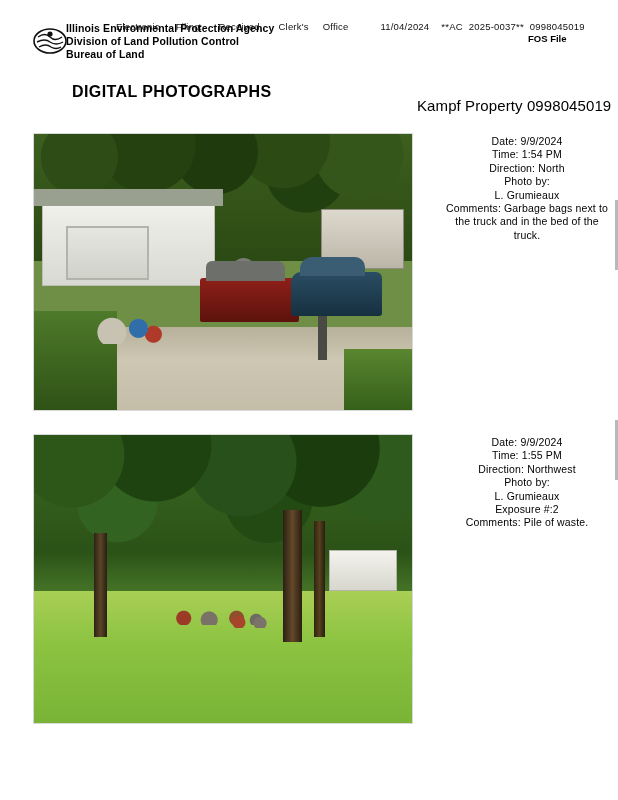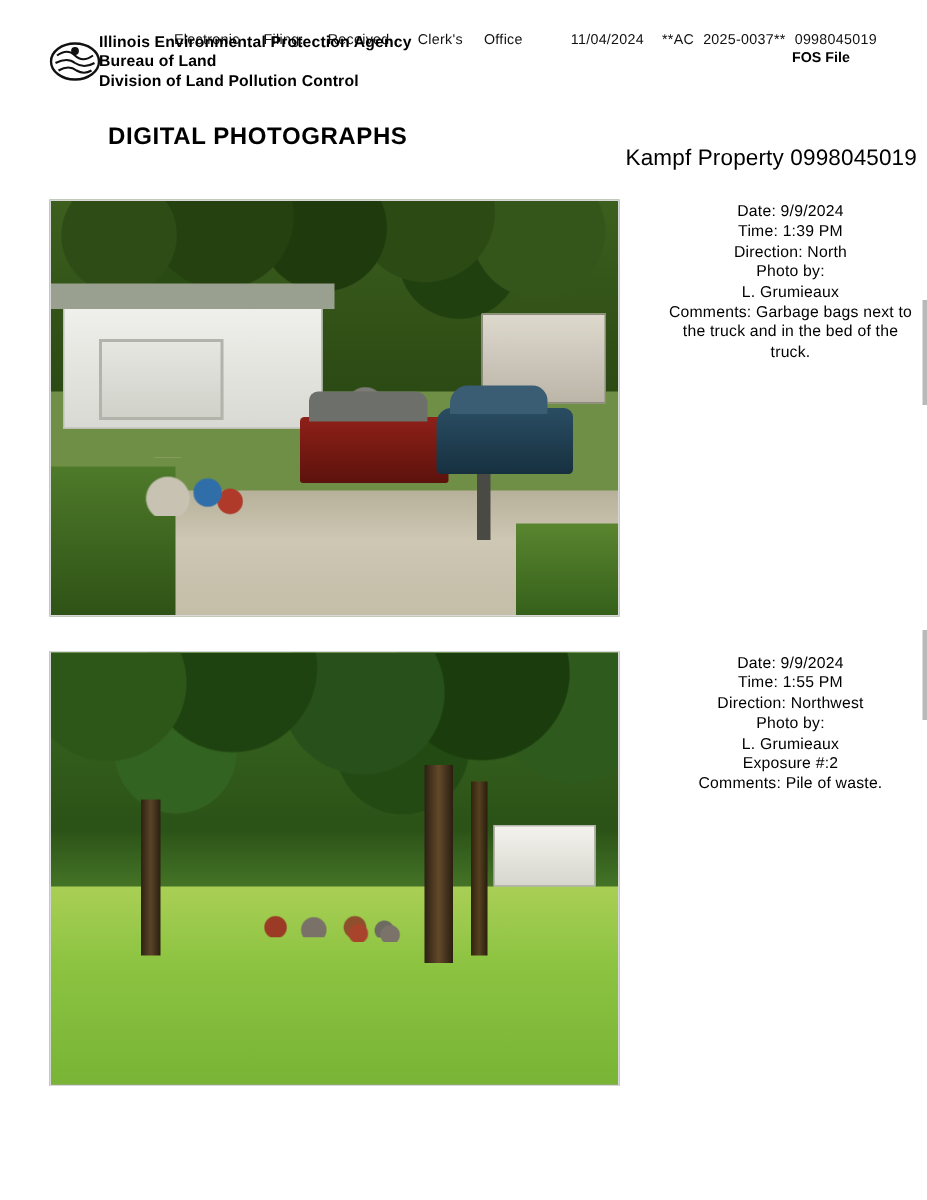--- a/index.html
+++ b/index.html
@@ -283,22 +283,22 @@
       <ellipse cx="17" cy="17" rx="16" ry="12" fill="none" stroke="#111" stroke-width="1.6"></ellipse>
       <path d="M5 13 Q12 8 17 13 Q22 18 29 13" fill="none" stroke="#111" stroke-width="1.4"></path>
       <path d="M4 18 Q12 14 17 18 Q23 22 30 18" fill="none" stroke="#111" stroke-width="1.4"></path>
       <path d="M6 23 Q13 19 18 23 Q23 26 28 23" fill="none" stroke="#111" stroke-width="1.4"></path>
       <circle cx="17" cy="10" r="2.6" fill="#111"></circle>
     </svg>
   </div>
 
   <div class="agency-block">
     <div>Illinois Environmental Protection Agency</div>
+    <div>Division of Land Pollution Control</div>
     <div>Bureau of Land</div>
-    <div>Division of Land Pollution Control</div>
   </div>
 
   <div class="doc-title">DIGITAL PHOTOGRAPHS</div>
   <div class="doc-subject">Kampf Property 0998045019</div>
 
   <div class="photo-entry entry-1">
     <div class="photo-frame">
       <div class="p1-sky"></div>
       <div class="p1-canopy"></div>
       <div class="p1-ground"></div>
@@ -308,21 +308,21 @@
       <div class="p1-grass-l"></div>
       <div class="p1-grass-r"></div>
       <div class="p1-bags"></div>
       <div class="p1-redcar"></div>
       <div class="p1-bluecar"></div>
       <div class="p1-pile"></div>
       <div class="p1-post"></div>
     </div>
     <div class="caption">
       <div class="line">Date: 9/9/2024</div>
-      <div class="line">Time: 1:39 PM</div>
+      <div class="line">Time: 1:54 PM</div>
       <div class="line">Direction: North</div>
       <div class="line">Photo by:</div>
       <div class="line">L. Grumieaux</div>
       <div class="line">Comments: Garbage bags next to the truck and in the bed of the truck.</div>
     </div>
   </div>
 
   <div class="photo-entry entry-2">
     <div class="photo-frame">
       <div class="p2-bg"></div>

